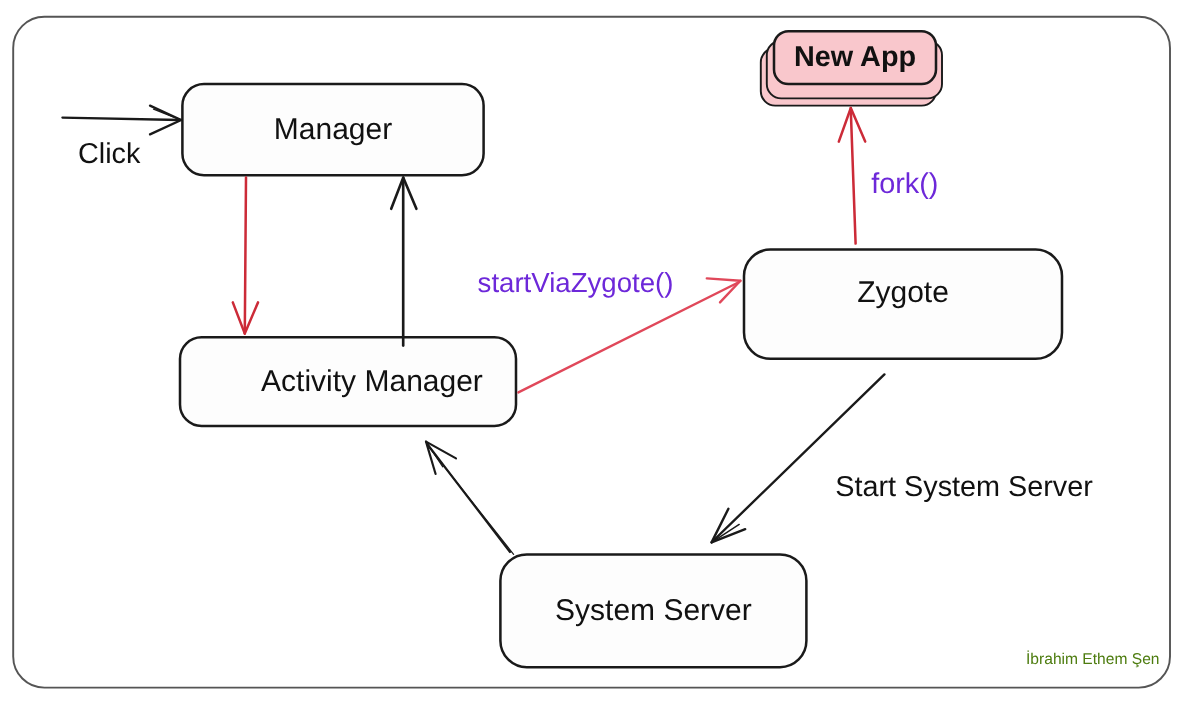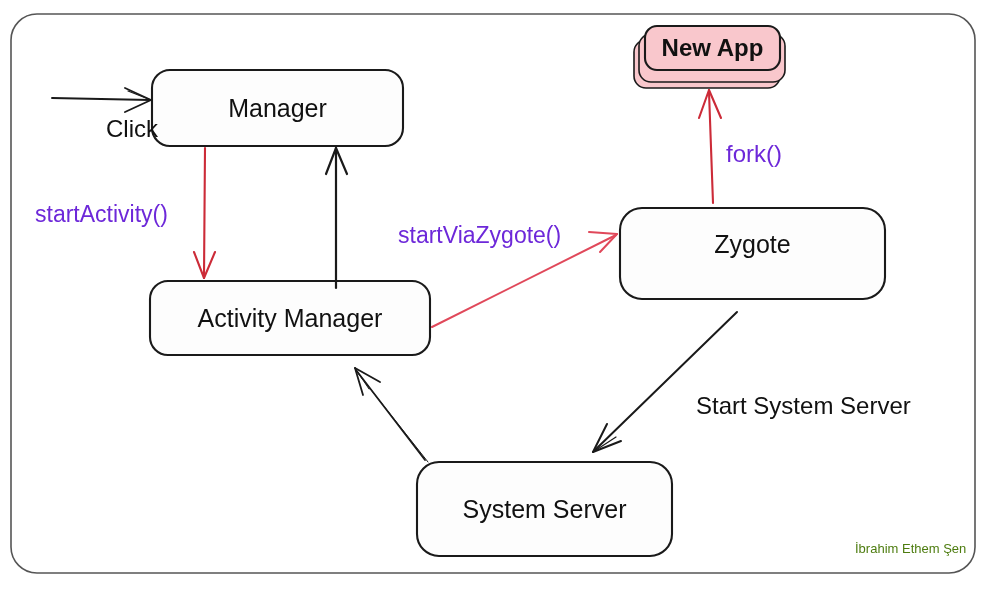--- a/index.html
+++ b/index.html
@@ -134,31 +134,30 @@
       <path d="M428,462 L357,372" fill="none" stroke="#1a1a1a" stroke-width="1.0" stroke-linecap="round"></path>
       <path d="M380,382 L355,368" fill="none" stroke="#1a1a1a" stroke-width="1.8" stroke-linecap="round"></path>
       <path d="M363,395 L355,368" fill="none" stroke="#1a1a1a" stroke-width="1.8" stroke-linecap="round"></path>
       <path d="M369,389 L355,368" fill="none" stroke="#1a1a1a" stroke-width="1.0" stroke-linecap="round"></path>
     </g>
 
   </svg>
 
   <div class="node-label" style="left:152px; top:70px; width:251px; height:76px;">Manager</div>
 
-  <div class="node-label" style="left:150px; top:281px; width:280px; height:74px;">Activity Manager</div>
+  <div class="node-label" style="left:150px; top:281px; width:280px; height:74px;padding-left:20px;">Activity Manager</div>
 
   <div class="node-label" style="left:620px; top:208px; width:265px; height:72px;">Zygote</div>
 
   <div class="node-label" style="left:645px; top:26px; width:135px; height:44px; font-size:24px; font-weight:700;">New App</div>
 
   <div class="node-label" style="left:417px; top:462px; width:255px; height:94px;">System Server</div>
 
-  <div class="edge-label" style="left:65px; top:115px; font-size:24px;margin-left:41px;">Click</div>
+  <div class="edge-label" style="left:65px; top:115px; font-size:24px;">Click</div>
 
-  <div class="edge-label red" style="left:35px; top:201px; font-size:23px;">startActivity()</div>
 
   <div class="edge-label red" style="left:398px; top:222px; font-size:23px;">startViaZygote()</div>
 
   <div class="edge-label red" style="left:726px; top:140px; font-size:24px;">fork()</div>
 
   <div class="edge-label" style="left:696px; top:392px; font-size:24px;">Start System Server</div>
 
   <div class="signature" style="left:855px; top:541px;">İbrahim Ethem Şen</div>
 
   <div class="node-hit" style="left:152px; top:70px; width:251px; height:76px;"></div>

